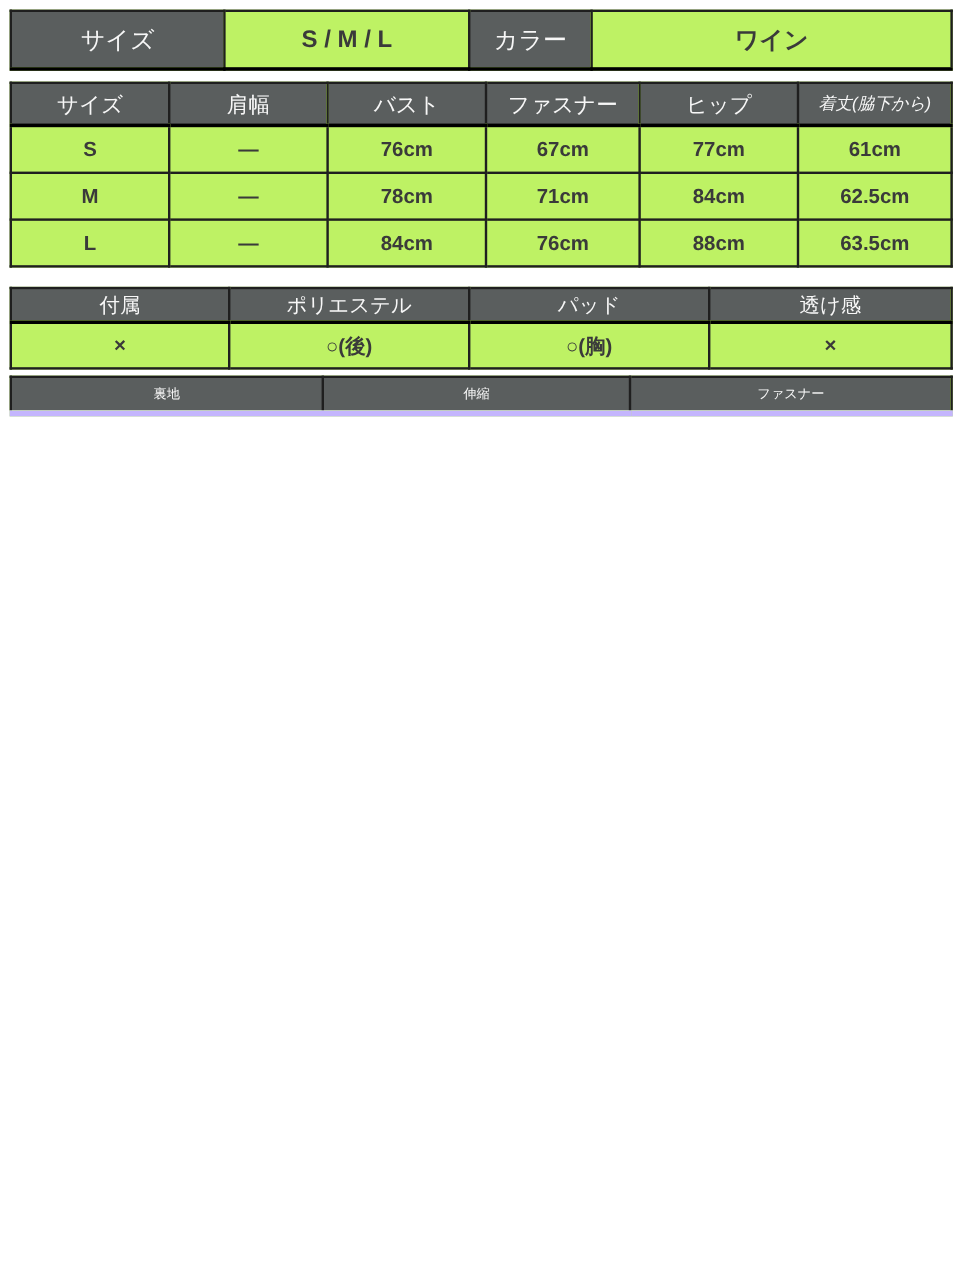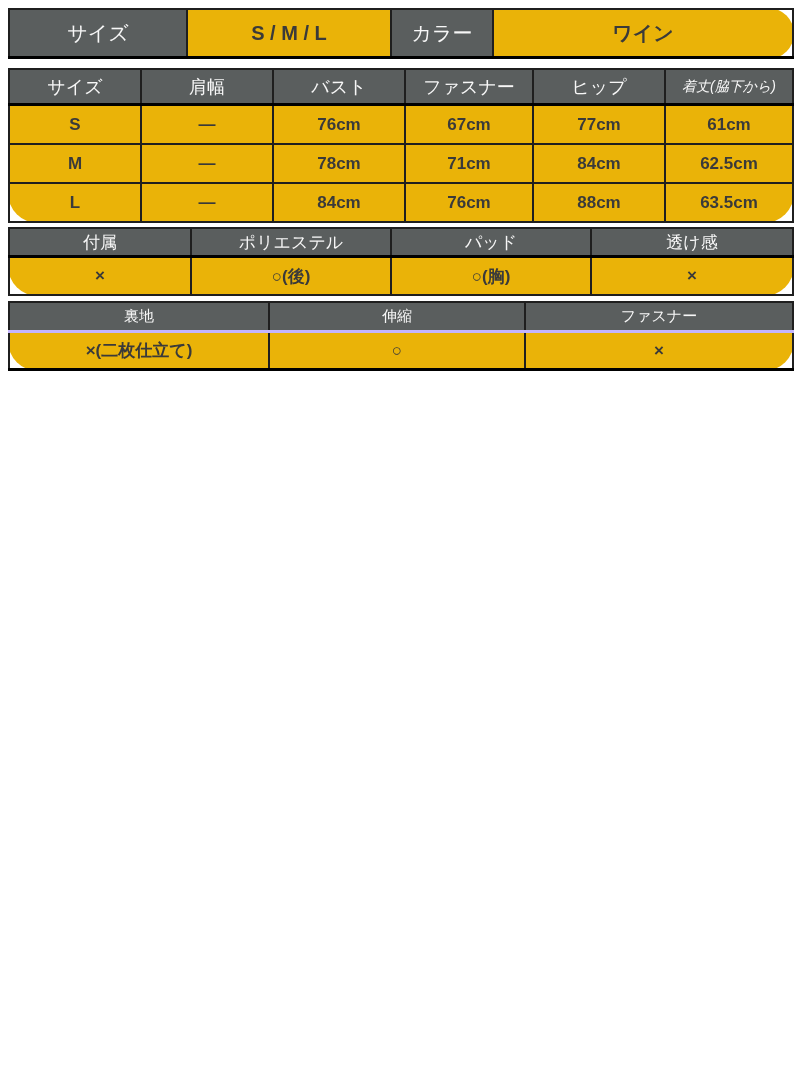--- a/index.html
+++ b/index.html
@@ -11,22 +11,21 @@
     width: 800px;
     height: 1067px;
     font-family: "Liberation Sans", "DejaVu Sans", sans-serif;
     color: #3a3a3a;
   }
   table {
     border-collapse: collapse;
     table-layout: fixed;
     width: 784px;
     margin-left: 8px;
-    background: #eab308;
-    border-radius: 30px;
+    background: #bef264;
   }
   th, td {
     border: 2px solid #1f1f1f;
     text-align: center;
     vertical-align: middle;
     padding: 0;
     overflow: hidden;
     white-space: nowrap;
     font-weight: bold;
   }
@@ -38,26 +37,26 @@
   
   #info-table { margin-top: 8px; border-bottom: 3px solid #000; }
   #info-table th, #info-table td { height: 46px; font-size: 20px; }
   
   #size-chart { margin-top: 9px; }
   #size-chart th { height: 33px; font-size: 18px; border-bottom: 3px solid #000; }
   #size-chart th.small { font-size: 14px; font-style: italic; }
   #size-chart td { height: 37px; font-size: 17px; }
   #size-chart { border-bottom: 2px solid #000; }
   
-  #feature-table-1 { margin-top: 4px; }
+  #feature-table-1 { margin-top: 16px; }
   #feature-table-1 th { height: 26px; font-size: 17px; border-bottom: 3px solid #000; }
   #feature-table-1 td { height: 36px; font-size: 17px; }
   
   #feature-table-2 { margin-top: 5px; border-bottom: 3px solid #000; }
-  #feature-table-2 th { height: 27px; font-size: 15px; border-bottom: 3px solid #c4b5fd; }
+  #feature-table-2 th { height: 27px; font-size: 11px; border-bottom: 5px solid #c4b5fd; }
   #feature-table-2 td { height: 35px; font-size: 17px; }
   .circle-val { font-size: 18px; }
 </style>
 </head>
 <body>
 
 <table id="info-table">
   <colgroup>
     <col style="width:178px">
       <col style="width:204px">
@@ -147,19 +146,14 @@
     <col style="width:260px">
       <col style="width:256px">
       <col style="width:268px">
   </colgroup>
   <tbody>
       <tr>
     <th>裏地</th>
     <th>伸縮</th>
     <th>ファスナー</th>
   </tr>
-  <tr>
-    <td>×(二枚仕立て)</td>
-    <td class="circle-val">○</td>
-    <td>×</td>
-  </tr>
 </tbody>
   </table>
 
 </body></html>

